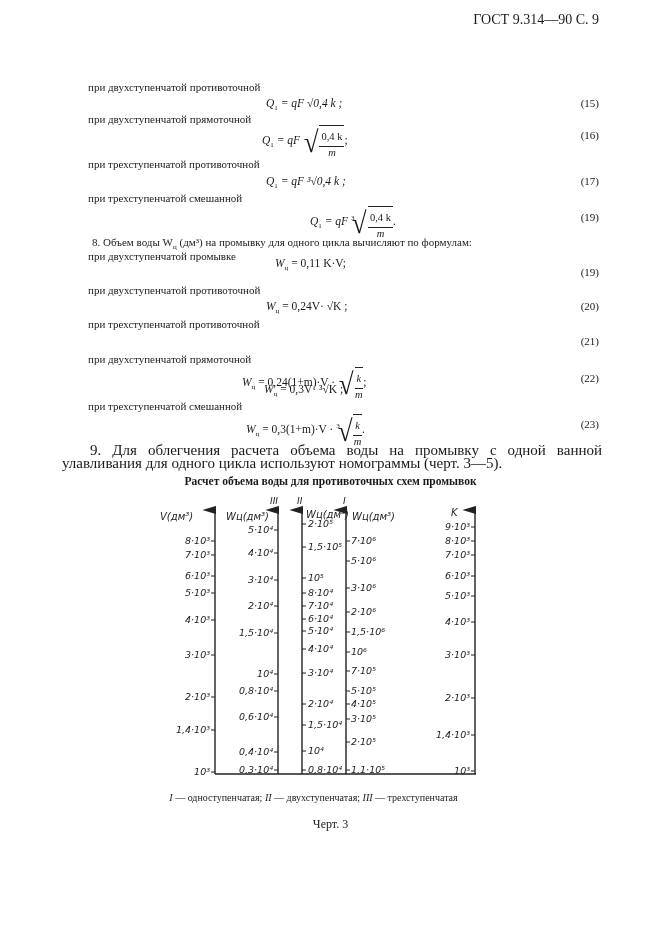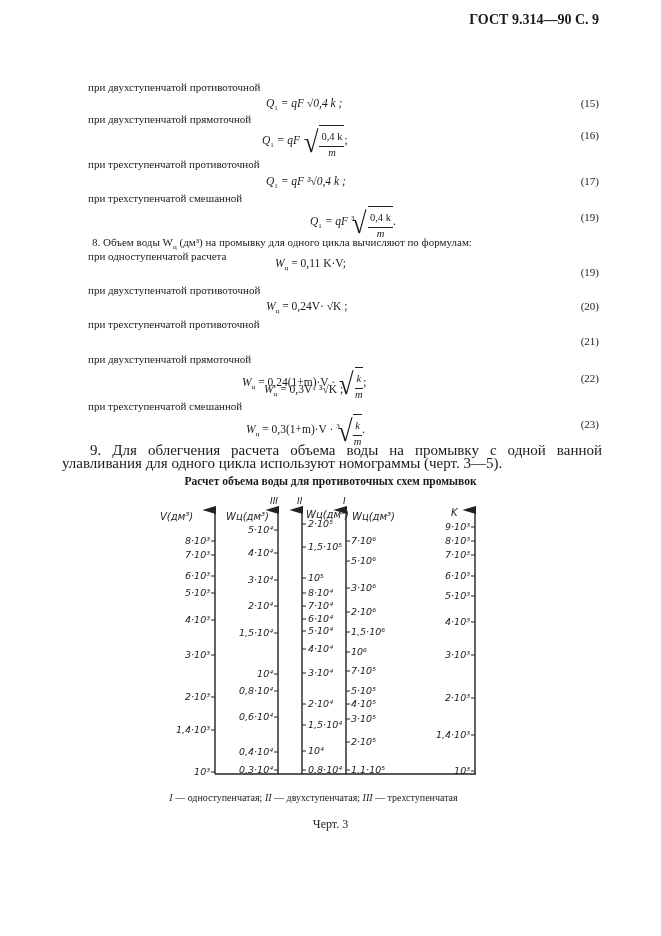--- a/index.html
+++ b/index.html
@@ -1,19 +1,19 @@
 <!DOCTYPE html>
 <html><head>
 <meta charset="utf-8">
 <style>
   html, body { margin:0; padding:0; background:#ffffff; }
   body { width:661px; height:936px; position:relative; overflow:hidden;
          font-family:"Liberation Serif", serif; color:#1a1a1a; }
   .abs { position:absolute; white-space:nowrap; }
-  .header { right:62px; top:12px; font-weight:bold; font-size:14px;margin-left:35px; }
+  .header { right:62px; top:12px; font-weight:normal; font-size:14px;margin-left:35px; }
   .txt { font-size:11px; }
   .formula { font-size:11.5px; font-style:normal; }
   .formula i { font-style:italic; }
   .eqnum { font-size:11px; right:62px; }
   .para { font-size:15px; left:62px; width:540px; white-space:normal; line-height:13px; text-align:justify; }
   .frac { display:inline-block; vertical-align:middle; text-align:center; font-size:10.5px; line-height:11px; }
   .frac .num { border-bottom:1px solid #222; padding:4px 2px; display:block; }
   .frac .den { display:block; font-style:italic; }
   .sqrt-big { display:inline-block; font-size:30px; line-height:24px; vertical-align:middle; transform:scaleX(0.9); }
   .overbar { border-top:1.5px solid #222; display:inline-block; padding-top:1px; }
@@ -58,21 +58,21 @@
 <div class="abs formula" style="left:262px;top:206px;margin-left:48px;">
   <i>Q</i><sub style="font-size:7px">1</sub>
   <i>= qF</i>
   <span class="idx">3</span><span class="sqrt-big">√</span><span class="frac overbar"><span class="num">0,4 k</span><span class="den">m</span></span><span>.</span>
 </div>
 <div class="abs eqnum" style="top:211px;">(19)</div>
 
 <div class="abs txt" style="left:92px;top:236px;">
   <span>8. Объем воды W</span><sub style="font-size:7px">ц</sub><span> (дм³) на промывку для одного цикла вычисляют по формулам:</span>
 </div>
-<div class="abs txt" style="left:88px;top:250px;">при одноступенчатой расчета</div>
+<div class="abs txt" style="left:88px;top:250px;">при двухступенчатой промывке</div>
 <div class="abs formula" style="left:275px;top:257px;">
   <i>W</i><sub style="font-size:7px">ц</sub>
   <span>= 0,11 K·V;</span>
 </div>
 <div class="abs eqnum" style="top:266px;">(19)</div>
 
 <div class="abs txt" style="left:88px;top:284px;">при двухступенчатой противоточной</div>
 <div class="abs formula" style="left:266px;top:300px;">
   <i>W</i><sub style="font-size:7px">ц</sub>
   <span>= 0,24V· √K ;</span>

